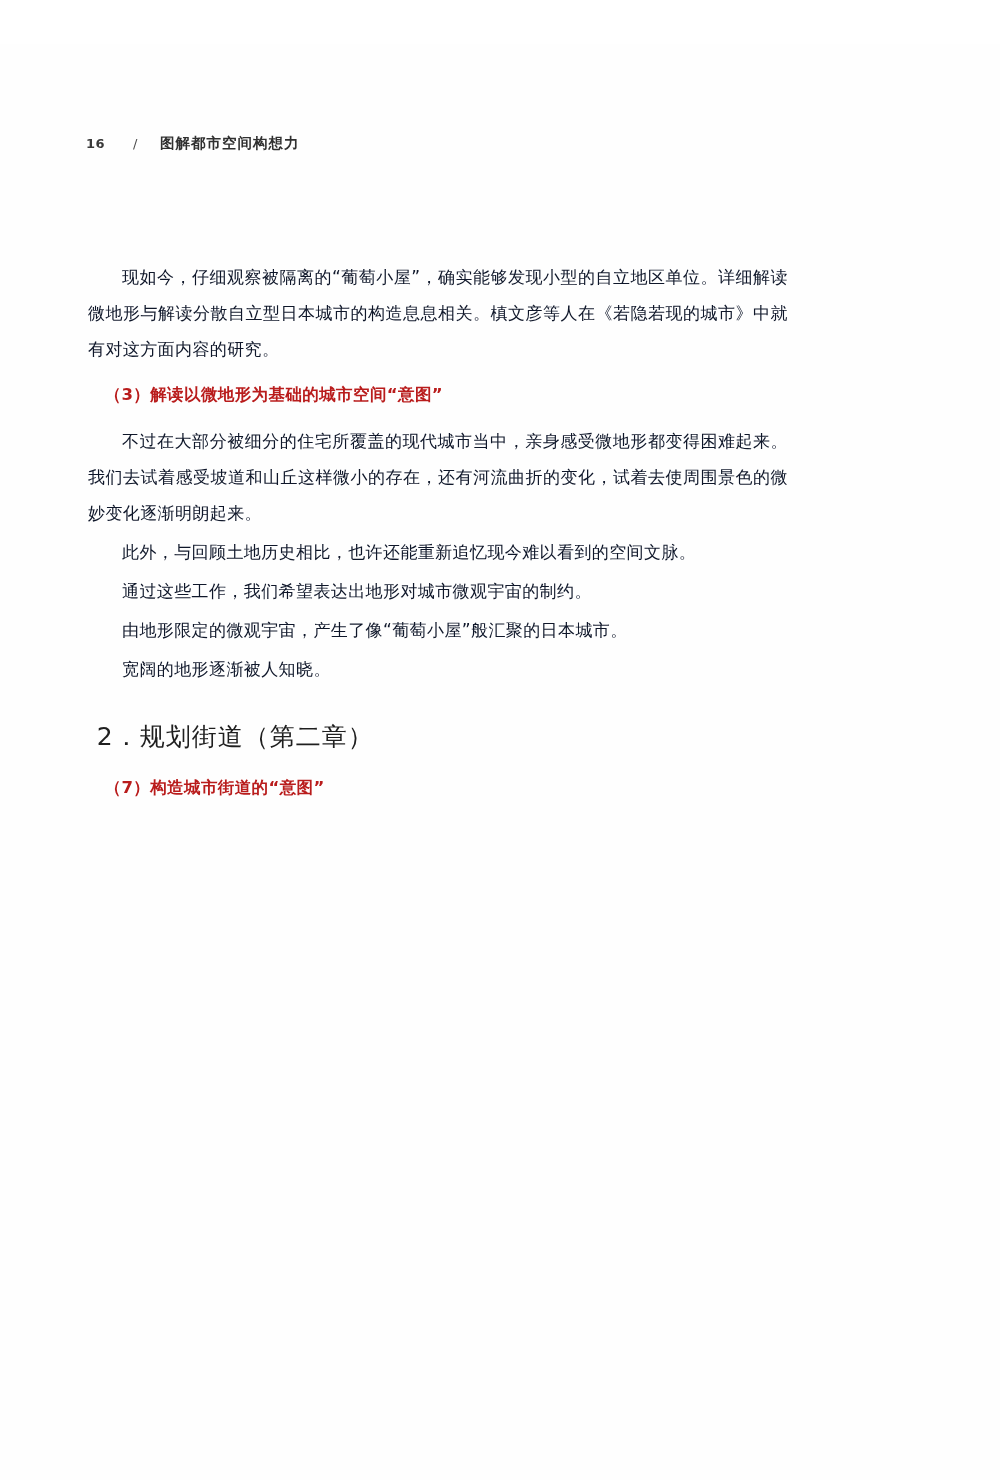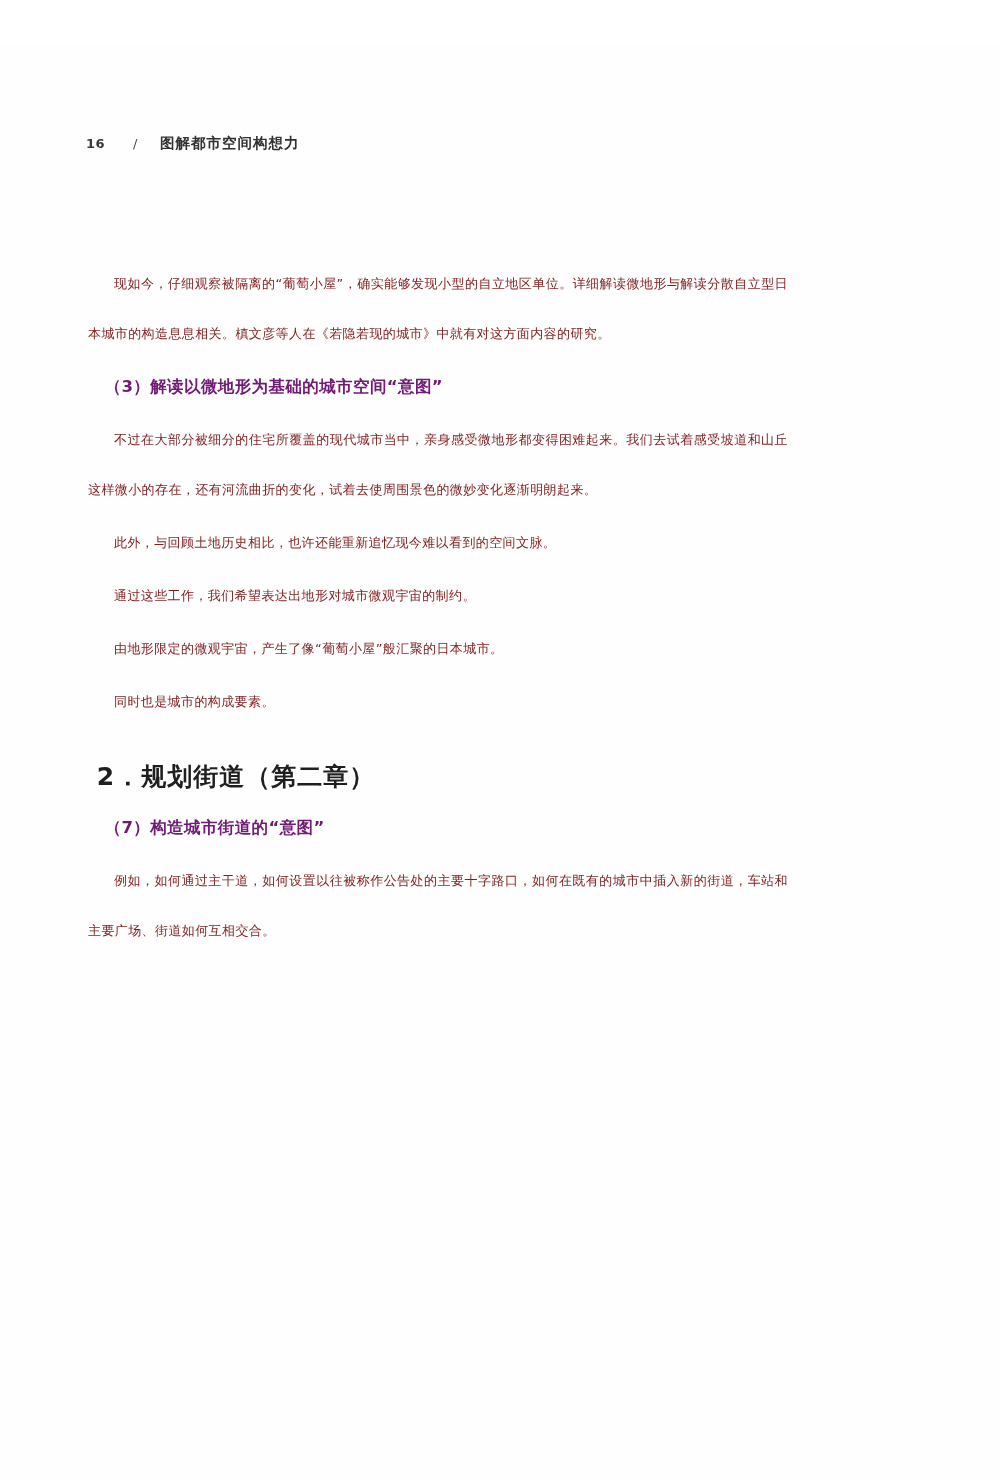--- a/index.html
+++ b/index.html
@@ -59,42 +59,42 @@
 
   .content {
     position: absolute;
     top: 215px;
     left: 88px;
     width: 700px;
   }
 
   p.body-text {
     margin: 0 0 3px 0;
-    font-size: 13px;
-    line-height: 50px;
-    color: #7f1d1d;
+    font-size: 17px;
+    line-height: 36px;
+    color: #0f172a;
     text-align: justify;
     text-justify: inter-character;
     letter-spacing: 0.4px;
     text-indent: 2em;
   }
   p.sub-heading {
     margin: 0 0 3px 0;
     font-size: 16.5px;
     line-height: 50px;
     font-weight: bold;
-    color: #701a75;
+    color: #b91c1c;
     letter-spacing: 0.4px;
     text-indent: 1em;
   }
   h2.section-heading {
     margin: 26px 0 2px 0;
     font-size: 25px;
     line-height: 48px;
-    font-weight: bold;
+    font-weight: normal;
     color: #1f1f1f;
     letter-spacing: 1px;
     text-indent: 0.35em;
   }
 </style>
 </head>
 <body>
 
 <div class="page">
 
@@ -113,23 +113,22 @@
     <p class="body-text">不过在大部分被细分的住宅所覆盖的现代城市当中，亲身感受微地形都变得困难起来。我们去试着感受坡道和山丘这样微小的存在，还有河流曲折的变化，试着去使周围景色的微妙变化逐渐明朗起来。</p>
 
     <p class="body-text">此外，与回顾土地历史相比，也许还能重新追忆现今难以看到的空间文脉。</p>
 
     <p class="body-text">通过这些工作，我们希望表达出地形对城市微观宇宙的制约。</p>
 
 
     <p class="body-text">由地形限定的微观宇宙，产生了像“葡萄小屋”般汇聚的日本城市。</p>
 
 
-    <p class="body-text">同时也是城市的构成要素。</p>
+    <p class="body-text">宽阔的地形逐渐被人知晓。</p>
 
     <h2 class="section-heading">2．规划街道（第二章）</h2>
 
     <p class="sub-heading">（7）构造城市街道的“意图”</p>
 
 
-    <p class="body-text">例如，如何通过主干道，如何设置以往被称作公告处的主要十字路口，如何在既有的城市中插入新的街道，车站和主要广场、街道如何互相交合。</p>
 
   </div>
 </div>
 
 </body></html>

